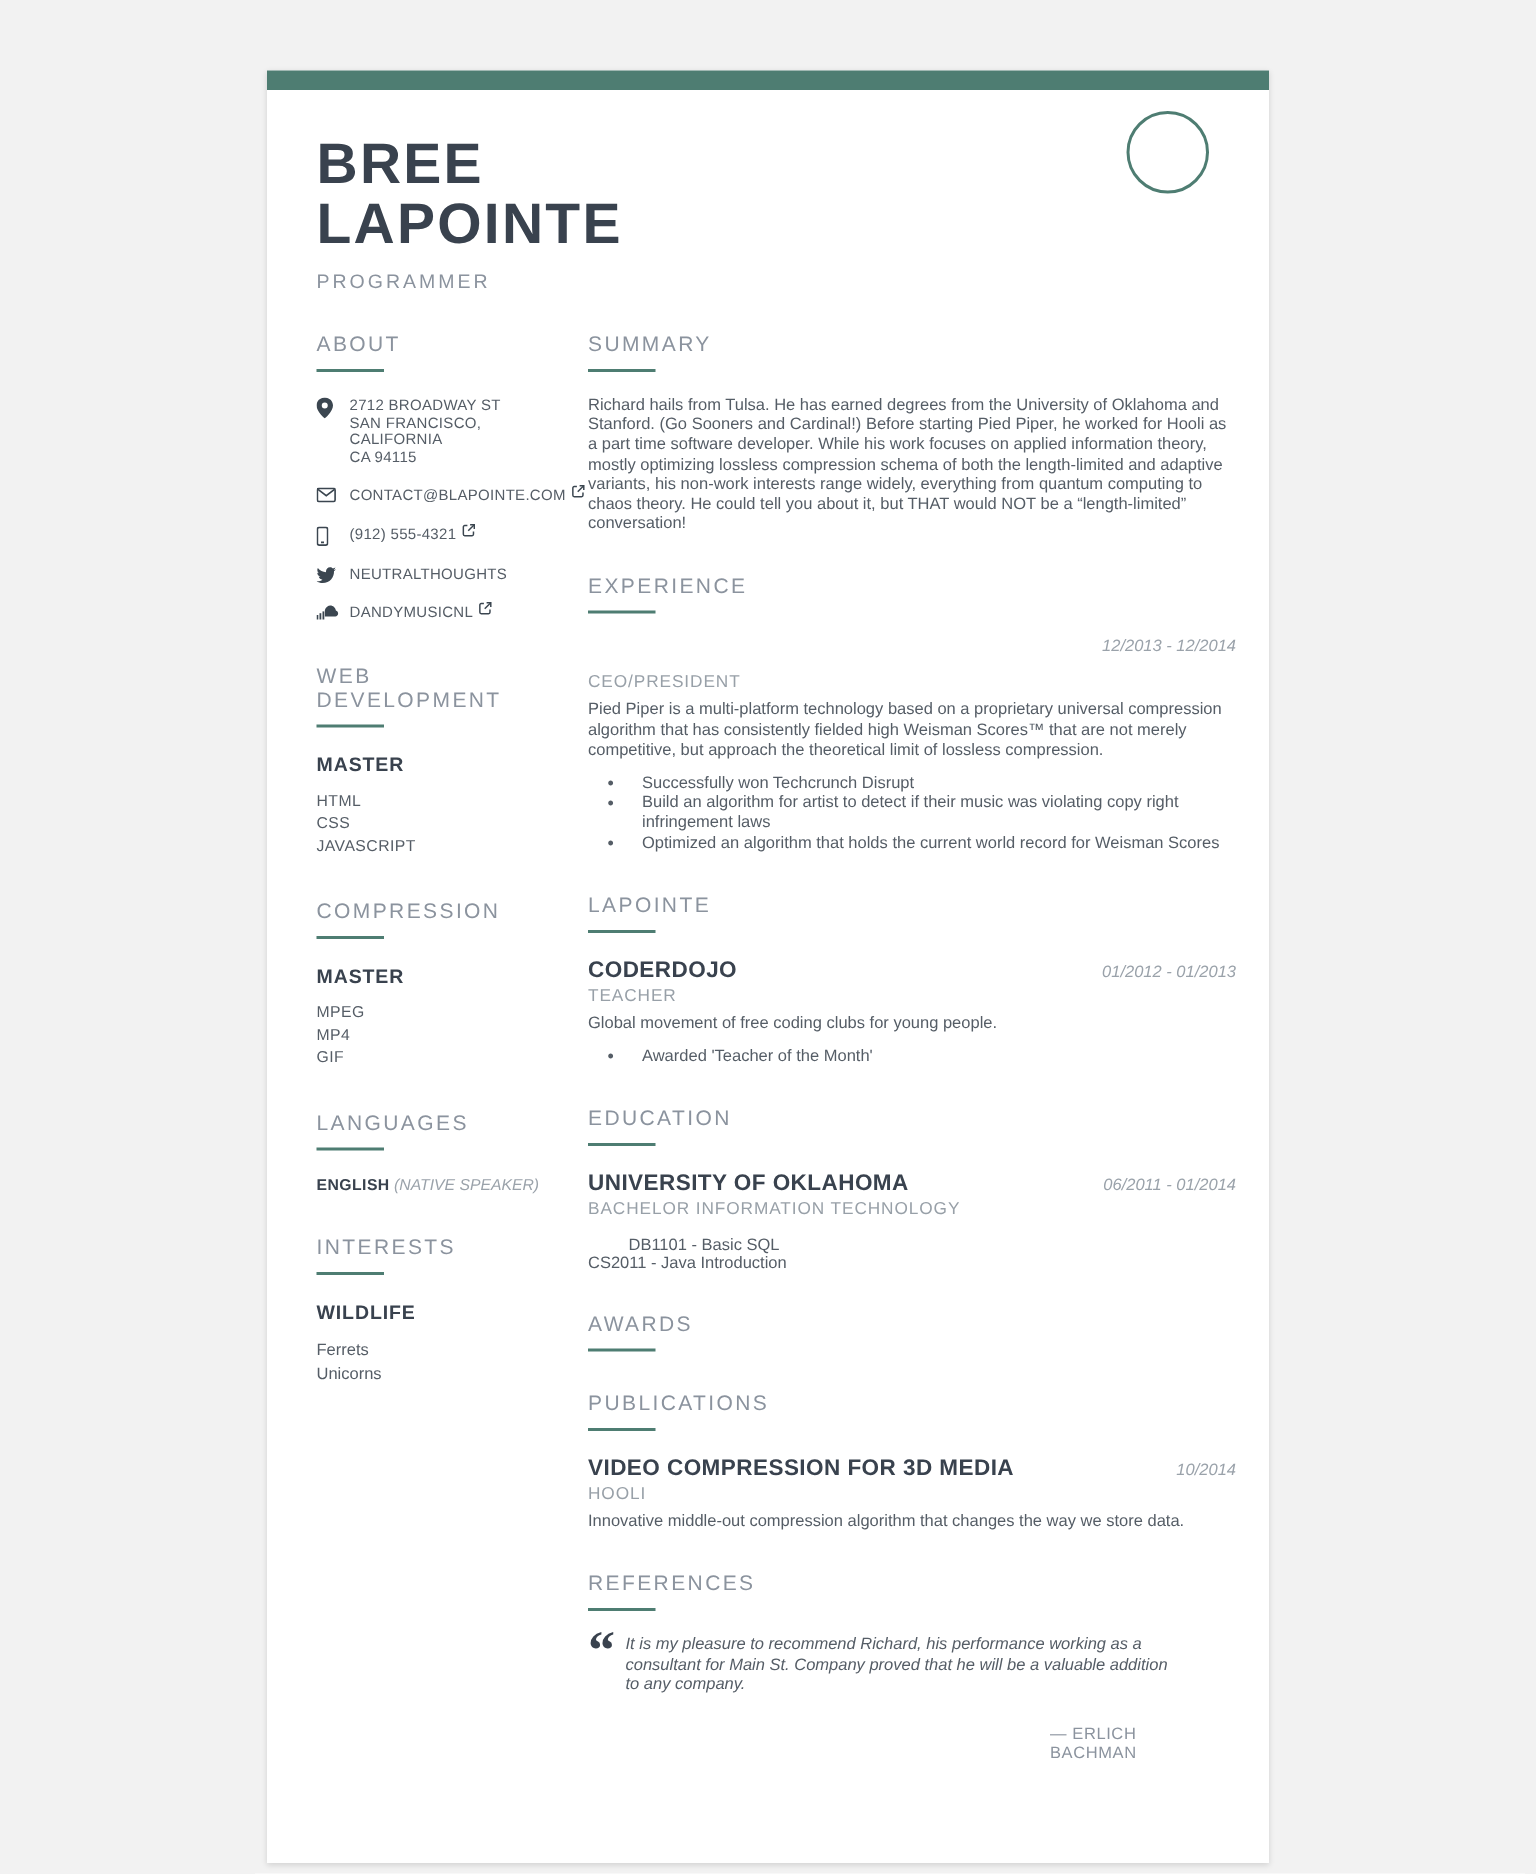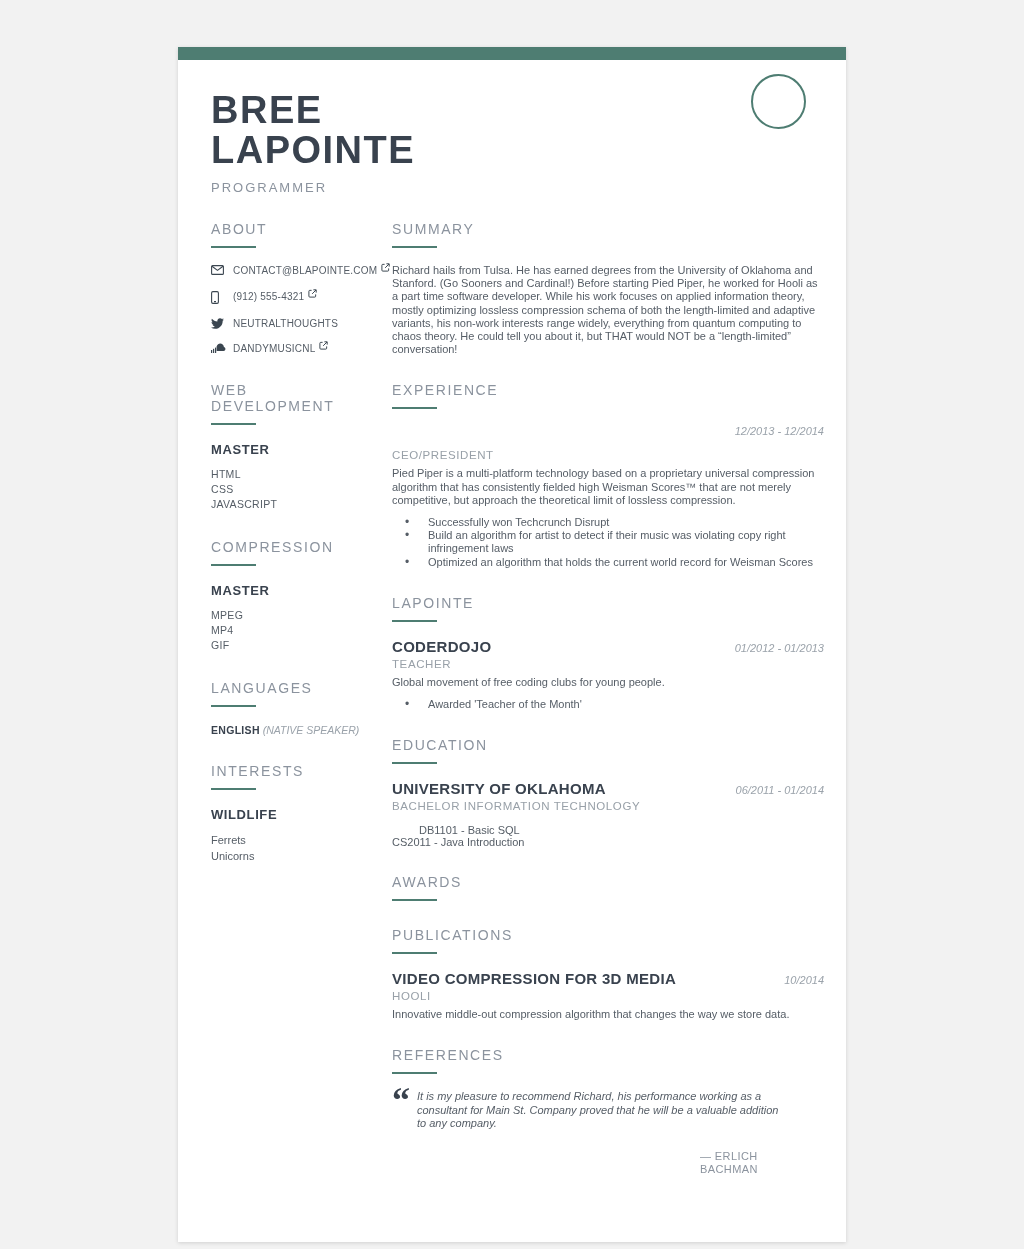--- a/index.html
+++ b/index.html
@@ -101,20 +101,32 @@
   <div class="columns">
 
     <aside class="sidebar">
 
       <div class="s-section">
         <div class="sec-title">ABOUT</div>
         <div class="rule"></div>
         <div class="s-body">
           <div class="contact-row">
             <span class="cicon">
+              <svg width="11" height="14" viewBox="0 0 11 14">
+                  <path fill="#3b4650" fill-rule="evenodd" d="M5.5 0C2.46 0 0 2.42 0 5.4c0 4.05 5.5 8.6 5.5 8.6s5.5-4.55 5.5-8.6C11 2.42 8.54 0 5.5 0zm0 7.3a2 2 0 1 1 0-4 2 2 0 0 1 0 4z"></path>
+                </svg>
+            </span>
+            <div class="ctext">
+              <div>2712 BROADWAY ST</div>
+              <div>SAN FRANCISCO, CALIFORNIA</div>
+              <div>CA 94115</div>
+            </div>
+          </div>
+          <div class="contact-row">
+            <span class="cicon">
               <svg width="13" height="10" viewBox="0 0 13 10">
                   <g fill="none" stroke="#3b4650" stroke-width="1.1">
                     <rect x="0.6" y="0.6" width="11.8" height="8.8" rx="1"></rect>
                     <path d="M1 1.2 L6.5 5.4 L12 1.2"></path>
                   </g>
                 </svg>
             </span>
             <span class="ctext">CONTACT@BLAPOINTE.COM</span>
             <span class="ext">
               <svg width="9" height="9" viewBox="0 0 10 10">

